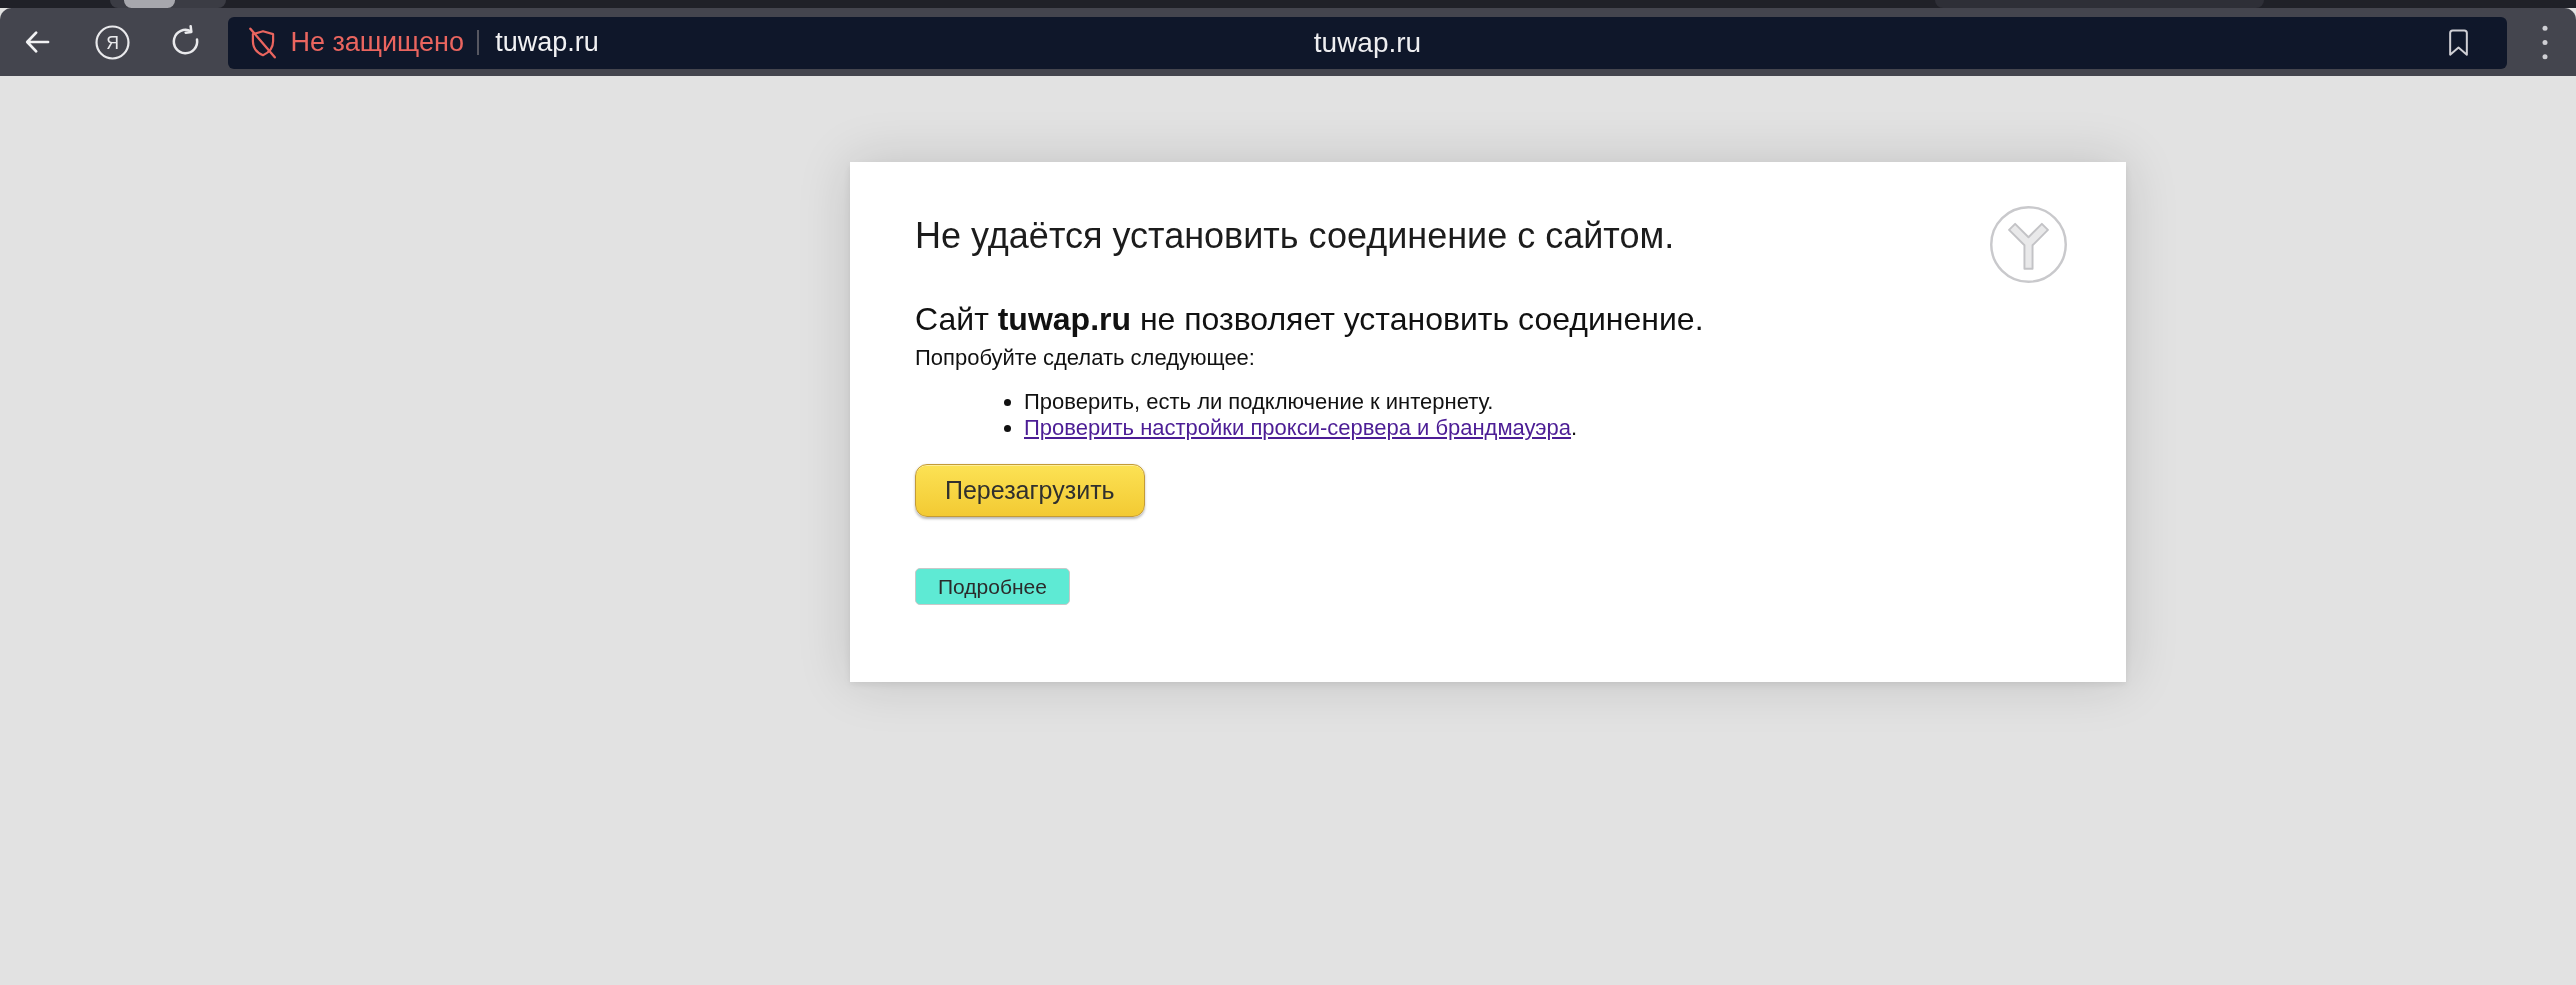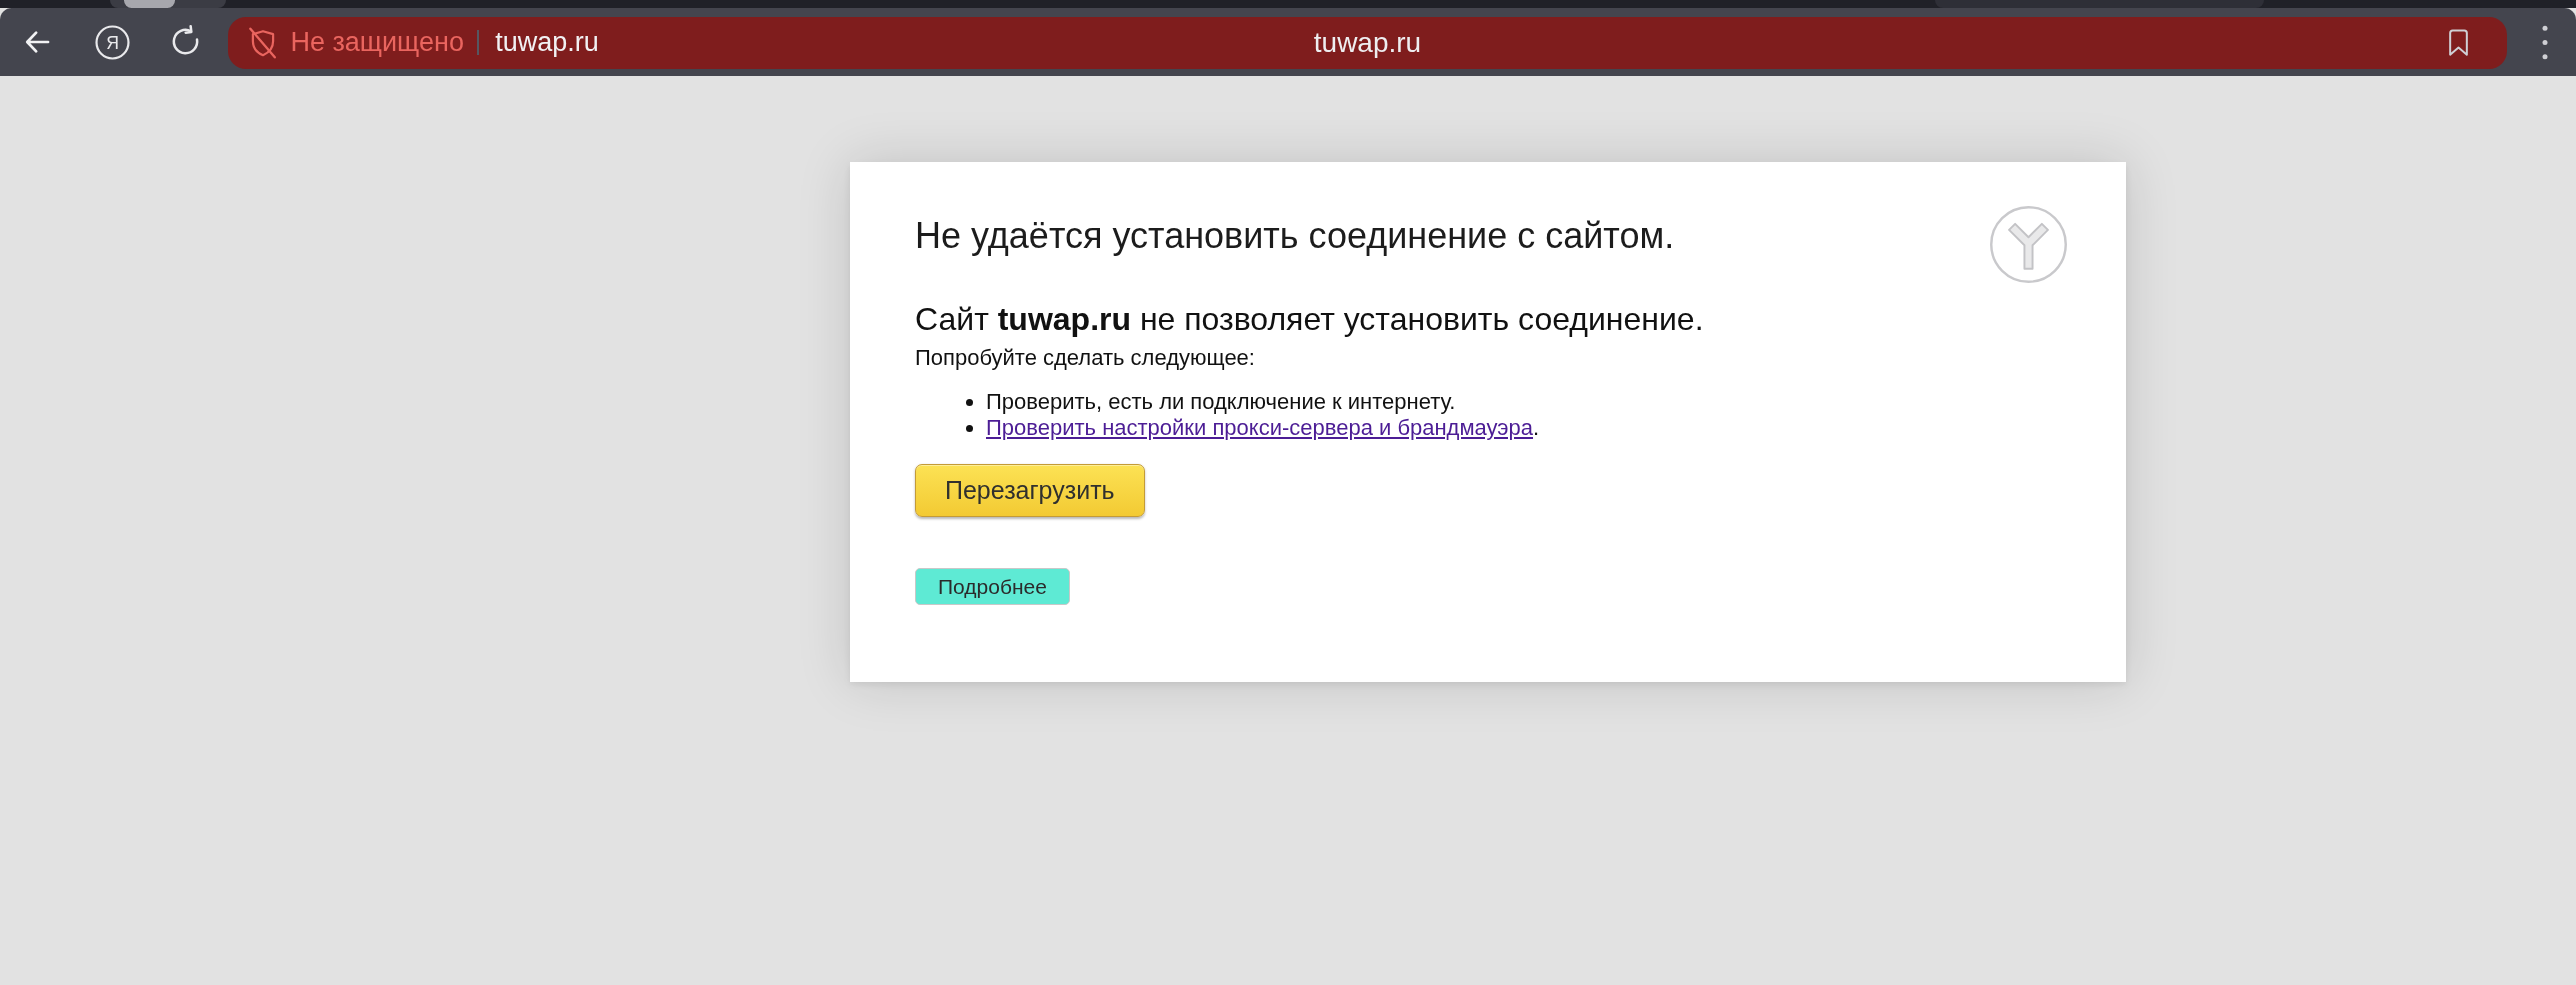--- a/index.html
+++ b/index.html
@@ -12,45 +12,45 @@
   .tab-sliver-light { position:absolute; left:124px; top:0; width:51px;  height:8.4px; background:#a7a7ad; border-radius:0 0 7.6px 7.6px; }
   .tab-sliver-right { position:absolute; left:1935px; top:0; width:329px; height:8.4px; background:#2e2f37; border-radius:0 0 8.4px 8.4px; }
 
   
   .toolbar { position:absolute; left:0; top:8.4px; width:2576px; height:68px; background:#44454e; border-radius:11.8px 11.8px 0 0; }
   .tool-btn { position:absolute; top:0; width:57px; height:68px; display:flex; align-items:center; justify-content:center; cursor:pointer; background:none; border:none; }
   .tool-btn.back   { left:8.4px; }
   .tool-btn.ybtn   { left:84px; }
   .tool-btn.reload { left:157px; }
 
-  .addressbar { position:absolute; left:228px; top:8.4px; width:2279px; height:52px; background:#7f1d1d; border-radius:18px; display:flex; align-items:center; }
+  .addressbar { position:absolute; left:228px; top:8.4px; width:2279px; height:52px; background:#0f172a; border-radius:6px; display:flex; align-items:center; }
   .sec-chip { display:flex; align-items:center; gap:11px; padding-left:19.4px; cursor:pointer; }
   .sec-label { color:#ea655f; font-size:27px; white-space:nowrap; }
   .addr-sep { width:1.7px; height:25px; background:#565761; margin:0 16px 0 13.5px; }
   .url-text { color:#f1f1f3; font-size:27px; white-space:nowrap; }
   .page-title { position:absolute; left:50%; top:50%; transform:translate(-50%,-50%); color:#eeeef0; font-size:28px; white-space:nowrap; }
   .bookmark-btn { position:absolute; right:22px; top:0; height:52px; width:54px; display:flex; align-items:center; justify-content:center; cursor:pointer; background:none; border:none; }
   .kebab-btn { position:absolute; left:2519px; top:8.4px; width:51px; height:52px; display:flex; align-items:center; justify-content:center; cursor:pointer; background:none; border:none; }
 
   
   .page { position:absolute; left:0; top:76px; width:2576px; height:910px; background:#e2e2e2; }
   .error-card { position:absolute; left:850px; top:86px; width:1276px; height:520px; background:#ffffff;
                 box-shadow:0 0 51px rgba(0,0,0,0.14), 0 2.5px 6.8px rgba(0,0,0,0.08); padding:0 65px; }
   .card-logo { position:absolute; right:57px; top:42px; width:81px; height:81px; }
 
   .err-title { margin-top:51px; font-size:36px; font-weight:400; color:#1c1c1c; line-height:1.25; max-width:886px; }
   .err-site  { margin-top:41px; font-size:32px; color:#111; line-height:1.25; }
   .err-site b { font-weight:700; }
   .err-try   { margin-top:6px; font-size:22px; color:#111; }
   .err-list  { margin-top:17.7px; padding-left:71px; }
-  .err-list li { font-size:22px; color:#111; line-height:26px; }
+  .err-list li { font-size:22px; color:#111; line-height:26px;margin-left:38px; }
   .err-list a { color:#4c1d95; text-decoration:underline; cursor:pointer; }
 
   .reload-btn { display:block; margin-top:23px; font-family:"Liberation Sans",sans-serif; font-size:25px; color:#30302e;
-                background:linear-gradient(#fce254, #f3ca33); border:0.8px solid #c49b37; border-radius:7px;
+                background:linear-gradient(#fce254, #f3ca33); border:0.8px solid #c49b37; border-radius:12px;
                 padding:11px 29px; cursor:pointer;
                 box-shadow:0 1.7px 2.5px rgba(0,0,0,0.28), inset 0 0.8px 0 rgba(255,255,255,0.55); }
   .details-btn { display:block; margin-top:51px; font-family:"Liberation Sans",sans-serif; font-size:21px; color:#2b2b2b;
                  background:#5eead4; border:1.7px solid #c8c8c8; border-radius:5px; padding:5.9px 22px; cursor:pointer; }
 
   svg { display:block; }
 </style>
 </head>
 <body>
 

